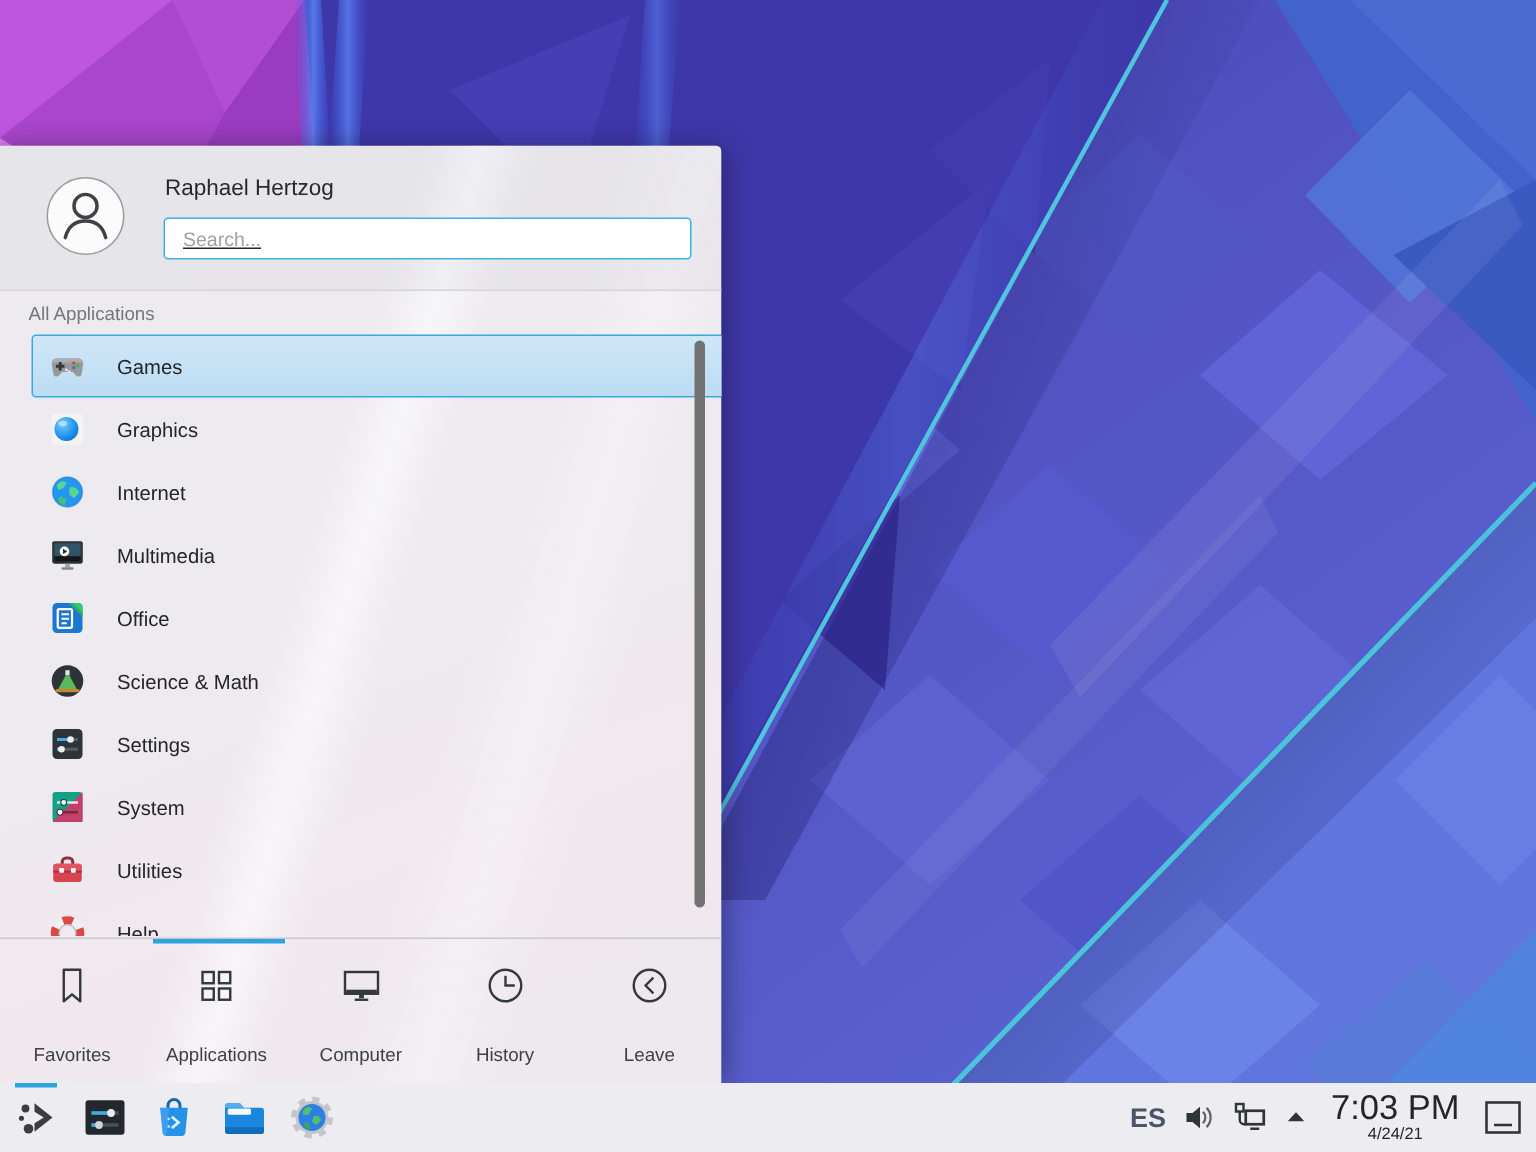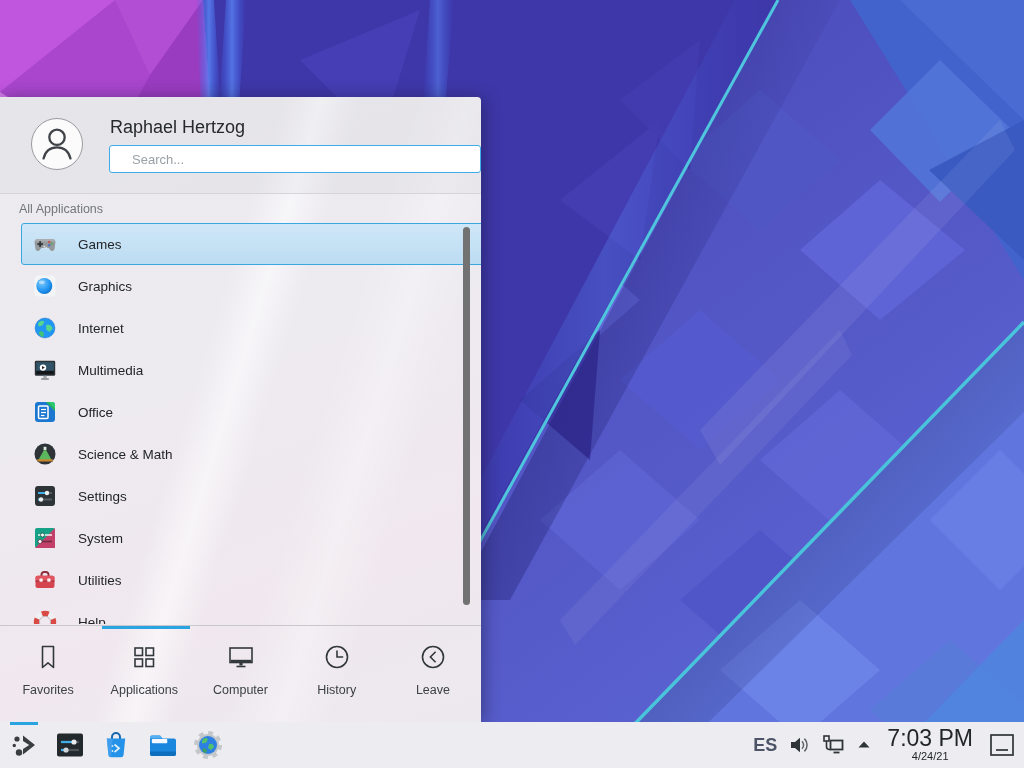--- a/index.html
+++ b/index.html
@@ -20,25 +20,25 @@
       linear-gradient(107deg, rgba(255,255,255,0) 62%, rgba(255,255,255,.30) 70%, rgba(255,255,255,0) 78%),
       linear-gradient(160deg,#ecebef 0%,#edeaf0 45%,#f0e8ee 75%,#ece9ee 100%);
     box-shadow:2px 2px 18px rgba(20,20,40,.45);
   }
   .panel-header{position:relative;height:96px;border-bottom:1px solid #d6d4d9;background:rgba(120,115,130,.05);}
   .avatar{
     position:absolute;left:31px;top:21px;width:52px;height:52px;border-radius:50%;
     border:1px solid #9a9a9e;background:#fbfbfc;box-sizing:border-box;
   }
   .avatar svg{width:100%;height:100%;}
-  .username{position:absolute;left:110px;top:20px;font-size:18px;color:#26292d;}
+  .username{position:absolute;left:110px;top:20px;font-size:15px;color:#26292d;}
   .search{
     position:absolute;left:109px;top:48px;width:326px;height:26px;
     border:1px solid #3daee9;border-radius:3px;background:#fff;
-    font-family:"Liberation Sans",sans-serif;font-size:13px;color:#232629;padding:0 22px;outline:none;
+    font-family:"Liberation Sans",sans-serif;font-size:13px;color:#232629;padding:0 12px;outline:none;text-decoration:underline;
   }
   .search::placeholder{color:#9aa0a5;}
   .section-label{padding:8px 12px 0 19px;font-size:12.5px;color:#73777b;height:17px;}
 
   .list{position:relative;height:405px;overflow:hidden;padding-top:4px;box-sizing:border-box;}
   .item{
     position:relative;margin-left:21px;width:509px;height:42px;
     display:flex;align-items:center;border:1px solid transparent;border-radius:3px;box-sizing:border-box;
   }
   .item.selected{
@@ -49,21 +49,21 @@
   .item-icon svg{width:24px;height:24px;display:block;}
   .item-label{margin-left:21px;font-size:13.5px;color:#232629;}
   .item-arrow{margin-left:auto;margin-right:9px;width:0;height:0;
     border-left:5px solid #9aa0a6;border-top:4px solid transparent;border-bottom:4px solid transparent;}
   .item.selected .item-arrow{border-left-color:#2b2f33;}
 
   .scrollbar{position:absolute;right:11px;top:130px;width:7px;height:378px;border-radius:4px;background:#727272;}
 
   .tabbar{position:absolute;left:0;bottom:0;width:100%;height:97px;border-top:1px solid #c9c7cc;display:flex;box-sizing:border-box;}
   .tab-indicator{position:absolute;left:102px;top:0;width:88px;height:3px;background:#2ba5e2;}
-  .tab{flex:1;display:flex;flex-direction:column;align-items:center;padding-top:16px;gap:7px;}
+  .tab{flex:1;display:flex;flex-direction:column;align-items:center;padding-top:16px;gap:19px;}
   .tab svg{width:30px;height:30px;}
   .tab-label{font-size:12.5px;color:#3c4145;}
 
   
   .taskbar{
     position:absolute;left:0;bottom:0;width:100%;height:46px;background:#edecf0;
     display:flex;align-items:center;padding:0 8px;box-sizing:border-box;
   }
   .task-icon{width:32px;height:32px;margin-right:14px;position:relative;flex:0 0 auto;}
   .task-icon svg{width:32px;height:32px;display:block;}

